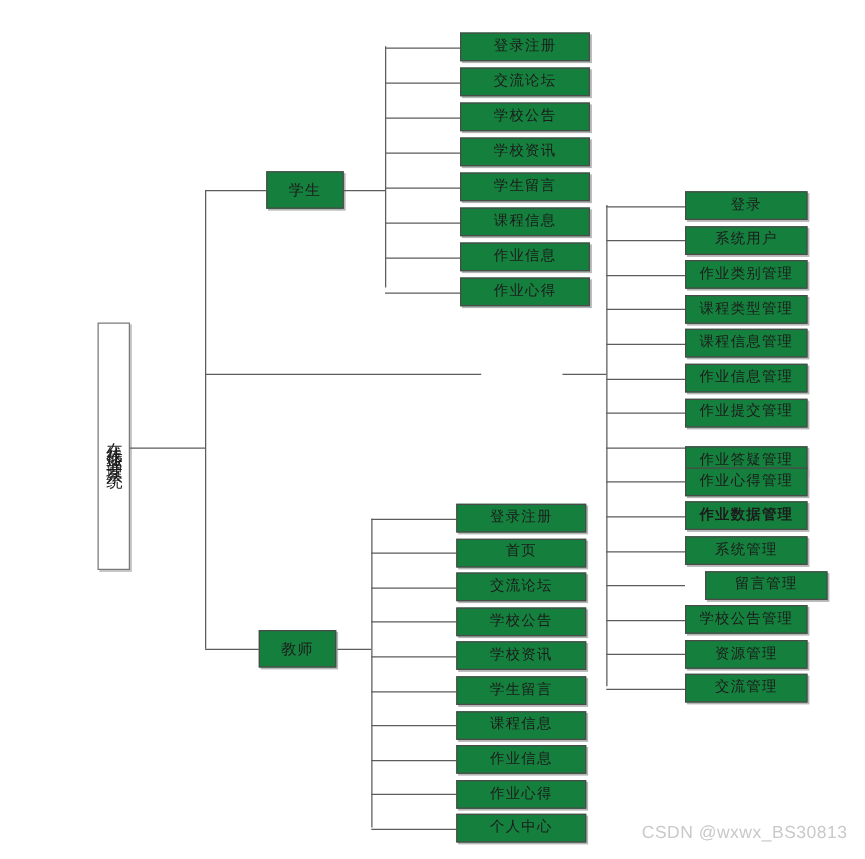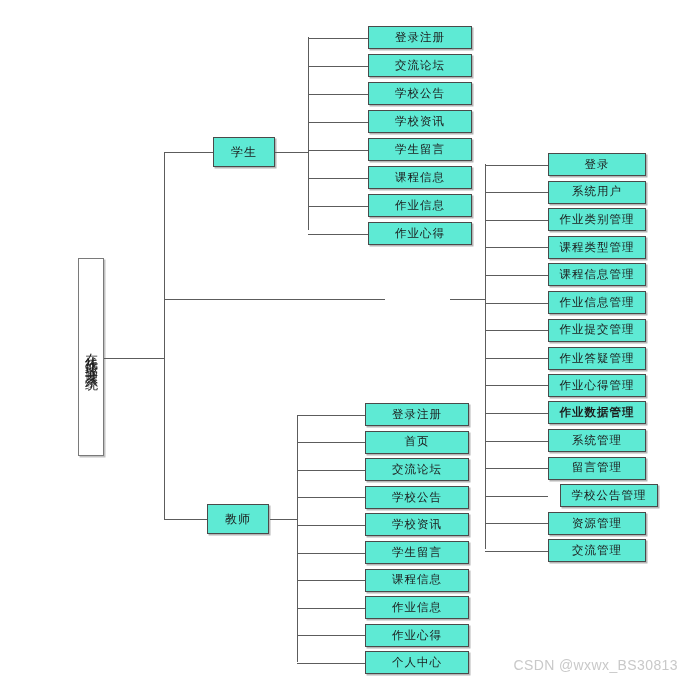--- a/index.html
+++ b/index.html
@@ -14,21 +14,21 @@
     position: relative;
     width: 692px;
     height: 687px;
     background: #ffffff;
     overflow: hidden;
   }
   
   .node {
     position: absolute;
     box-sizing: border-box;
-    background: #5eead4;
+    background: #15803d;
     border: 1px solid #4a4a4a;
     box-shadow: 1.5px 1.5px 0 0 #b6b6b6;
     display: flex;
     align-items: center;
     justify-content: center;
     color: #1b1b1b;
     font-size: 11.5px;
     letter-spacing: 1px;
     white-space: nowrap;
     line-height: 1;
@@ -193,36 +193,36 @@
       </div>
       <div class="node leaf leaf-admin" style="left: 548px; top: 263.4px;">
         <span>课程信息管理</span>
       </div>
       <div class="node leaf leaf-admin" style="left: 548px; top: 291px;">
         <span>作业信息管理</span>
       </div>
       <div class="node leaf leaf-admin" style="left: 548px; top: 318.6px;">
         <span>作业提交管理</span>
       </div>
-      <div class="node leaf leaf-admin" style="left: 548px; top: 347px;">
+      <div class="node leaf leaf-admin" style="left: 548px; top: 357px;">
         <span>作业答疑管理</span>
       </div>
       <div class="node leaf leaf-admin" style="left: 548px; top: 373.8px;">
         <span>作业心得管理</span>
       </div>
       <div class="node leaf leaf-admin" style="left: 548px; top: 401.4px; font-weight: bold;">
         <span>作业数据管理</span>
       </div>
       <div class="node leaf leaf-admin" style="left: 548px; top: 429px;">
         <span>系统管理</span>
       </div>
-      <div class="node leaf leaf-admin" style="left: 548px; top: 456.6px;">
+      <div class="node leaf leaf-admin" style="left: 564px; top: 456.6px;">
         <span>留言管理</span>
       </div>
-      <div class="node leaf leaf-admin" style="left: 560px; top: 484.2px;">
+      <div class="node leaf leaf-admin" style="left: 548px; top: 484.2px;">
         <span>学校公告管理</span>
       </div>
       <div class="node leaf leaf-admin" style="left: 548px; top: 511.8px; align-items: center;">
         <span>资源管理</span>
       </div>
       <div class="node leaf leaf-admin" style="left: 548px; top: 539.4px;">
         <span>交流管理</span>
       </div>
     </div>
 

